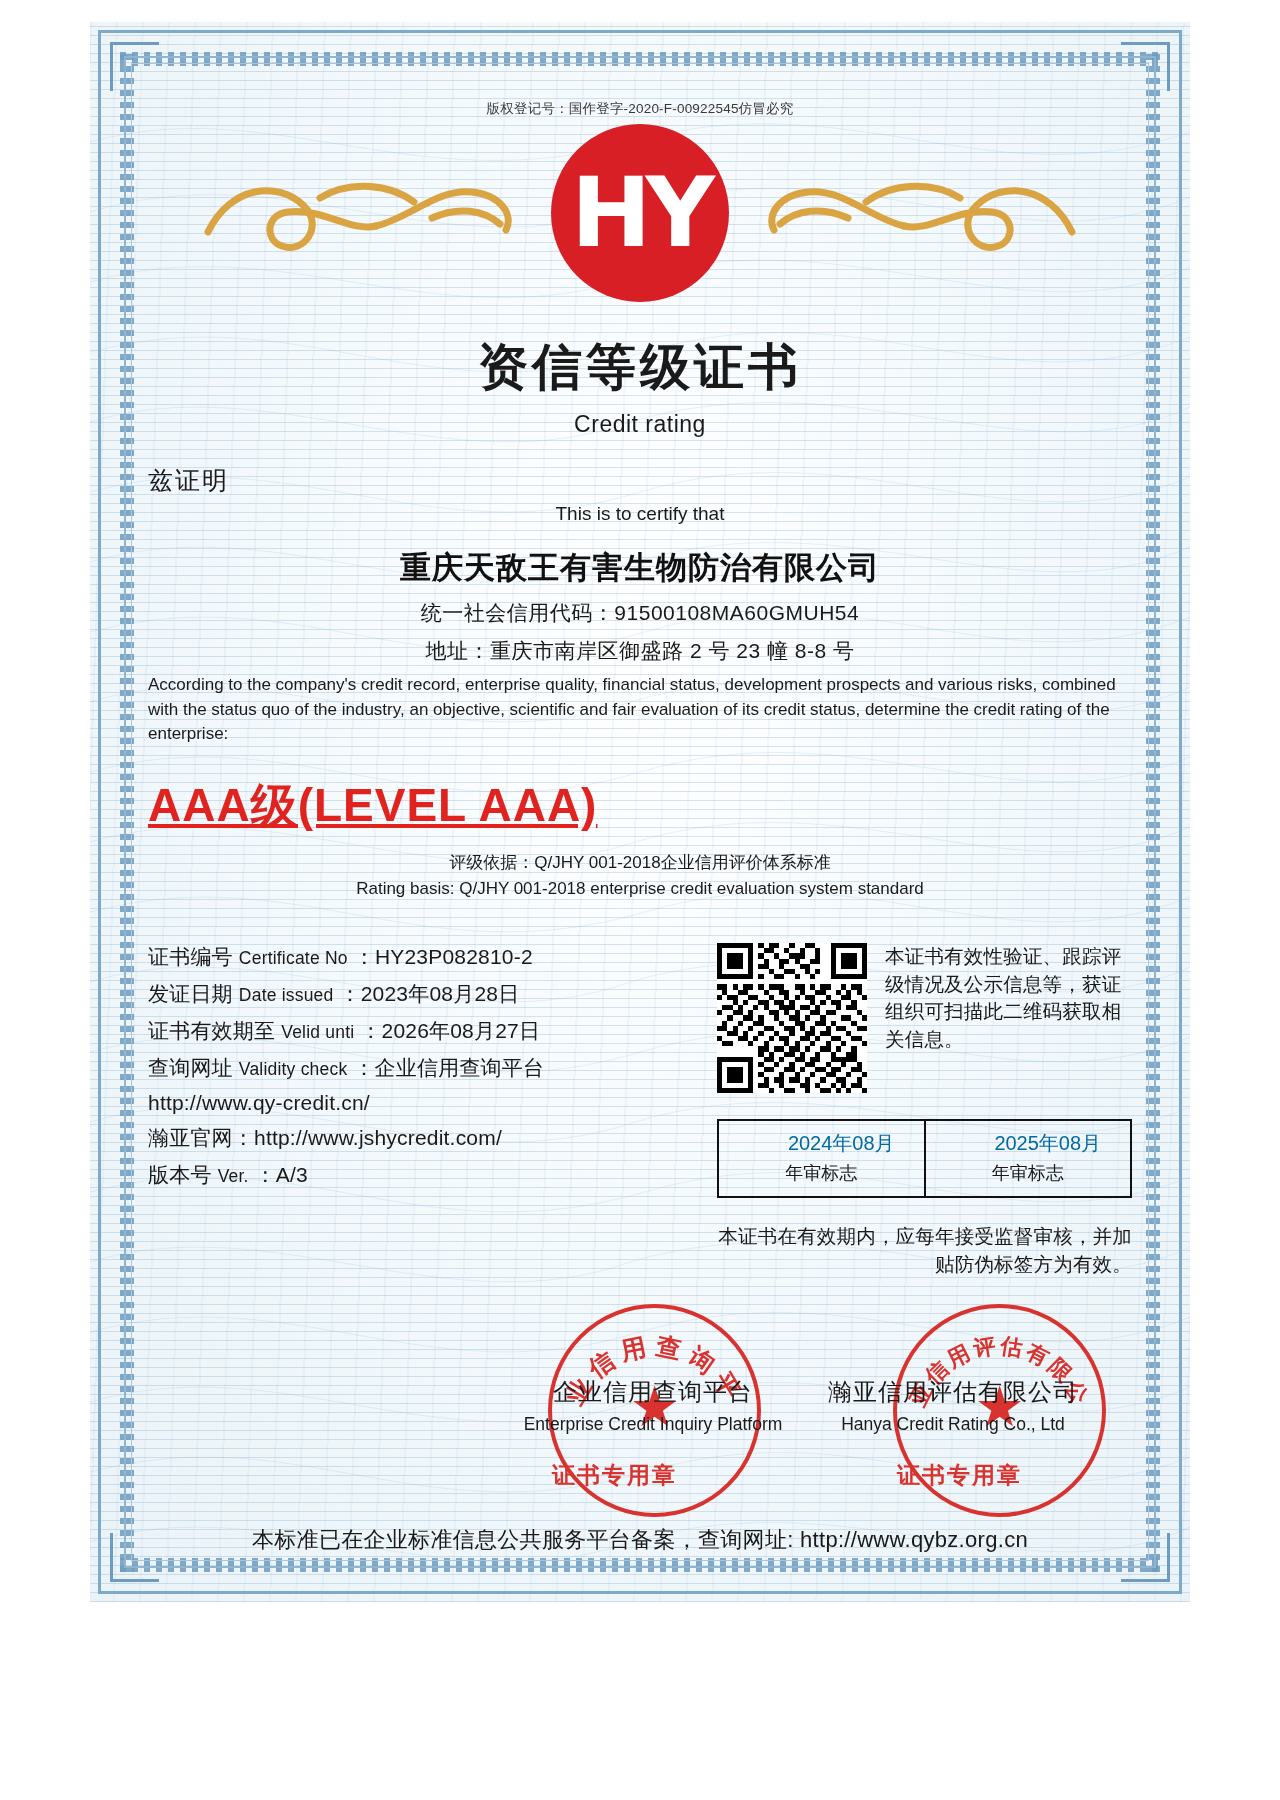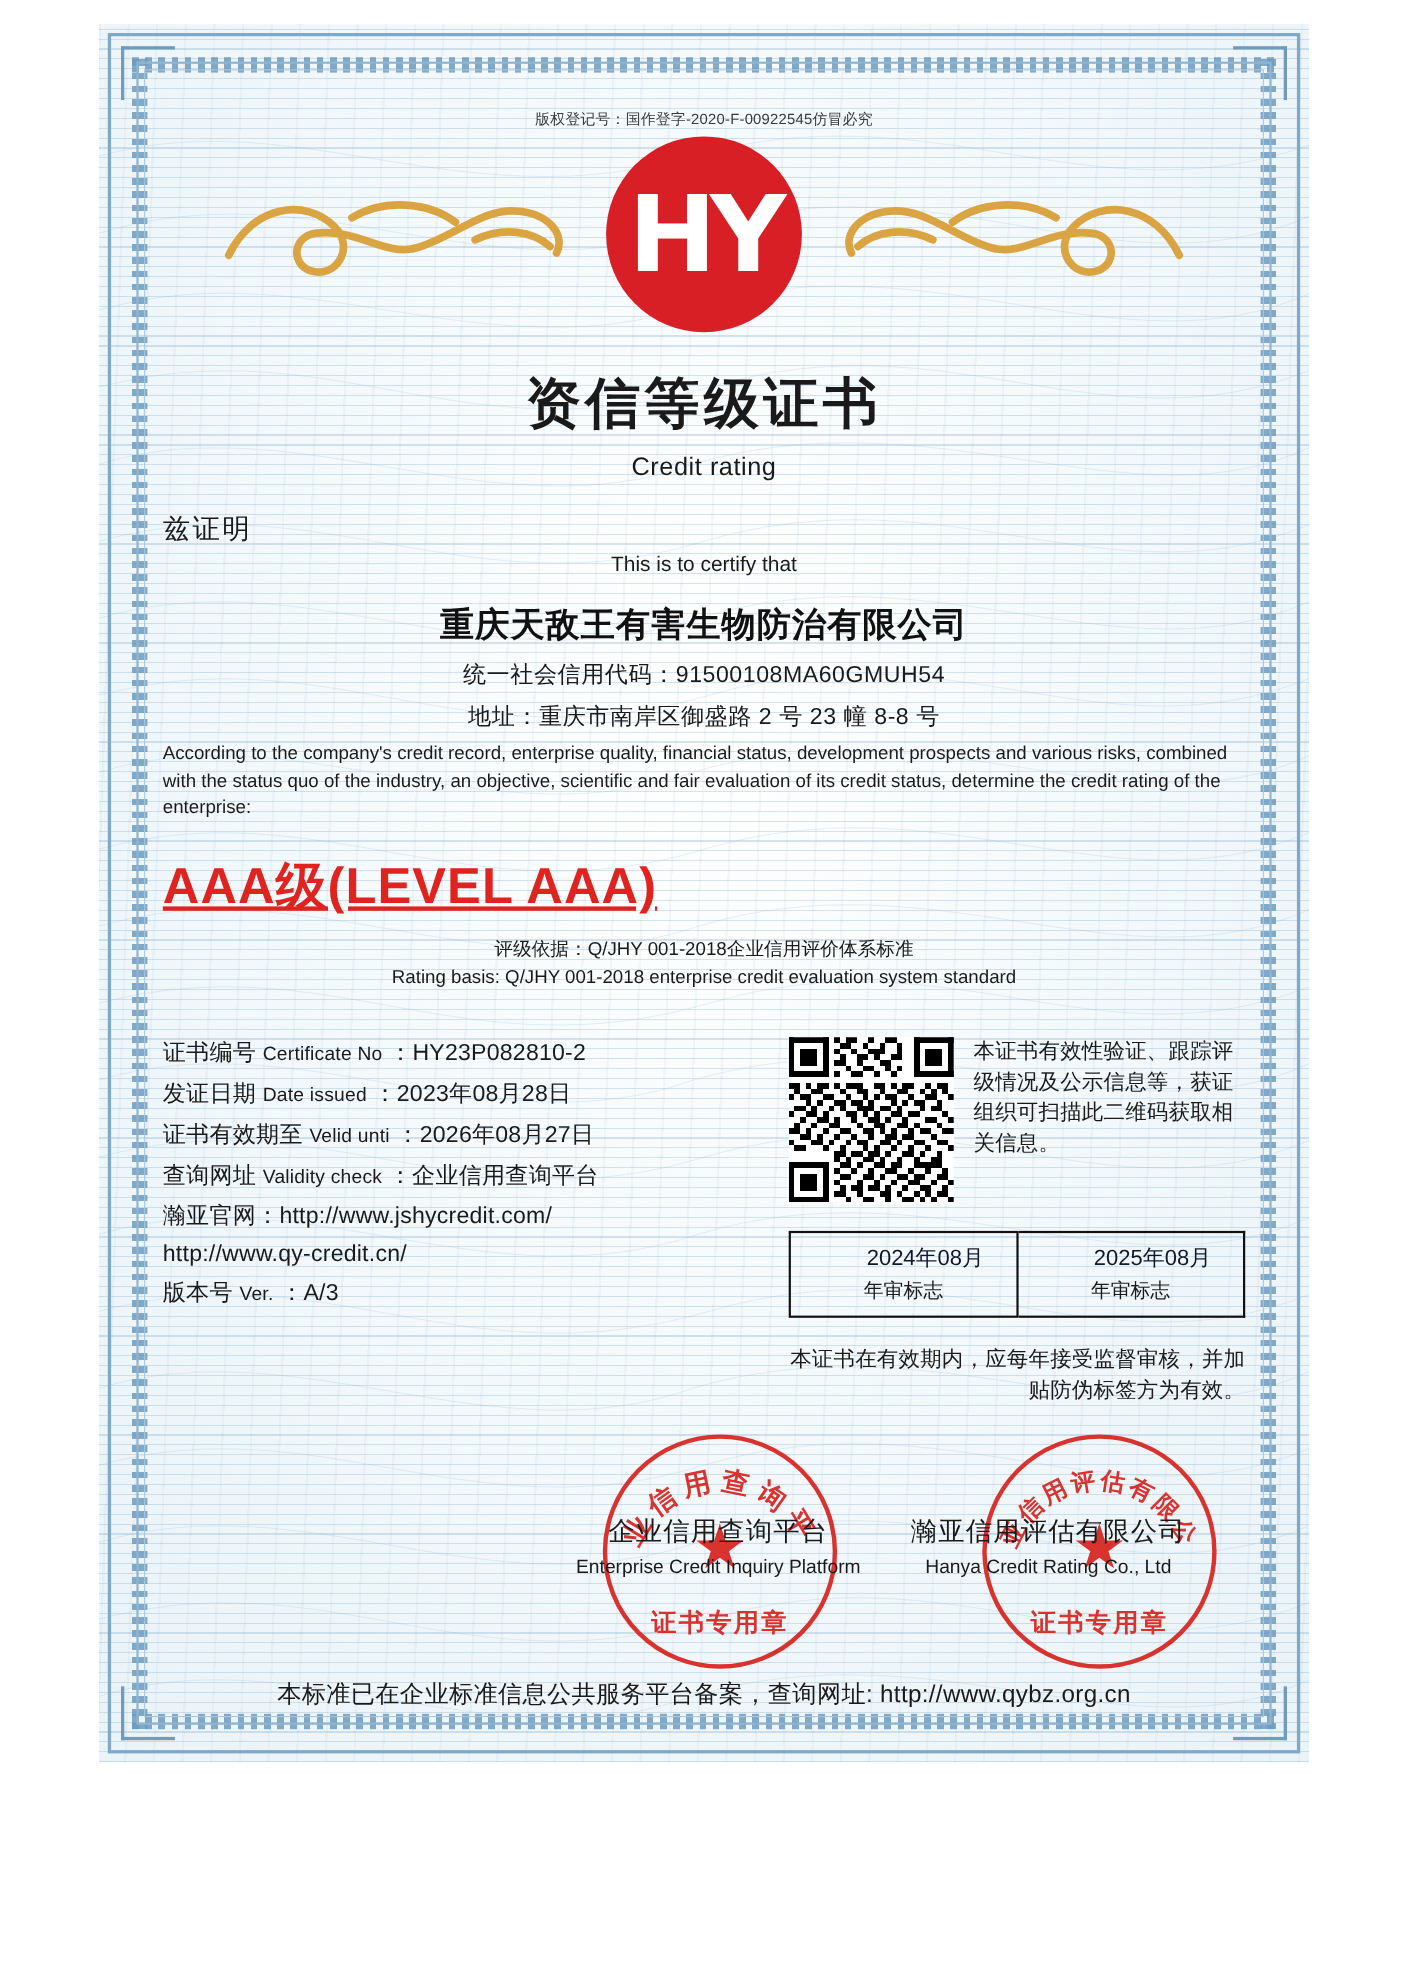--- a/index.html
+++ b/index.html
@@ -280,21 +280,21 @@
     margin-top: 16px;
     width: 100%;
   }
   .stamp-box {
     flex: 1;
     border: 2px solid #111;
     text-align: center;
     padding: 9px 0 11px 0;
   }
   .stamp-box + .stamp-box { border-left: none; }
-  .stamp-box .y { font-size: 20px; color: #0f172a; margin-left: 40px; }
+  .stamp-box .y { font-size: 20px; color: #0369a1; margin-left: 40px; }
   .stamp-box .t { font-size: 18px; color: #1a1a1a; margin-top: 4px; }
   .annual-note {
     font-size: 19.5px;
     line-height: 1.45;
     color: #1a1a1a;
     margin-top: 14px;
     text-align: right;
     letter-spacing: 0.2px;
   }
 
@@ -341,21 +341,20 @@
     transform: translate(-50%, -58%);
     font-size: 56px;
     line-height: 1;
     color: #d8231e;
   }
   .seal .seal-bottom {
     position: absolute;
     left: 0;
     right: 0;
     bottom: 22px;
-    text-align: center;
     font-size: 23px;
     font-weight: 700;
     letter-spacing: 2px;
     color: #d8231e;
   }
   .seal svg { position: absolute; inset: 0; }
 
   
   .footer {
     text-align: center;
@@ -465,22 +464,22 @@
         <div class="detail-line">
           <span>证书有效期至</span>
           <span class="en">Velid unti</span>
           <span>：2026年08月27日</span>
         </div>
         <div class="detail-line">
           <span>查询网址</span>
           <span class="en">Validity check</span>
           <span>：企业信用查询平台</span>
         </div>
+        <div class="detail-line">http://www.qy-credit.cn/</div>
         <div class="detail-line">瀚亚官网：http://www.jshycredit.com/</div>
-        <div class="detail-line">http://www.qy-credit.cn/</div>
         <div class="detail-line">
           <span>版本号</span>
           <span class="en">Ver.</span>
           <span>：A/3</span>
         </div>
       </div>
 
       <div class="details-right">
         <div class="qr-row">
           <svg class="qr" viewBox="0 0 29 29" shape-rendering="crispEdges">

